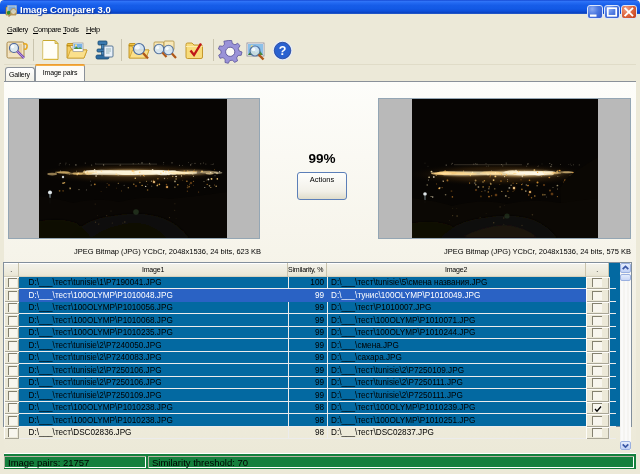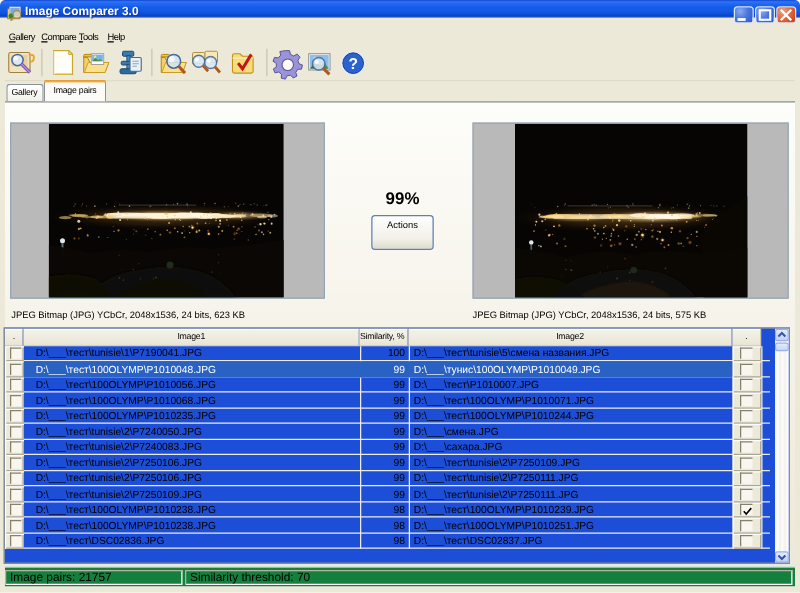--- a/index.html
+++ b/index.html
@@ -24,25 +24,25 @@
 #tab1{left:4.5px;top:67px;width:30px;height:14px;border:1px solid #8a9199;border-bottom:none;border-radius:3px 3px 0 0;background:linear-gradient(180deg,#ffffff, #f2f1e8);padding-top:3px}
 #tab2{left:35px;top:64px;width:50px;height:17px;border:1px solid #8a9199;border-bottom:none;border-radius:3px 3px 0 0;background:#fcfbf7;padding-top:4px;z-index:3}
 #tab2:before{content:"";position:absolute;left:-1px;top:-1px;right:-1px;height:2px;border-radius:3px 3px 0 0;background:linear-gradient(180deg,#e89428,#f8b850)}
 
 #page{left:4px;top:81px;width:632px;height:372px;background:linear-gradient(180deg,#fdfdfa 0%,#f7f5ec 40%,#f0edde 80%,#ece9d8 100%);border-top:1px solid #8a9199}
 
 .panel{top:98px;height:141px;background:#b9b9b9;border:1px solid #94a6b4}
 #lpanel{left:8px;width:252px}
 #rpanel{left:377.5px;width:253.5px}
 .photo{position:absolute;top:0px;height:139px;width:188px}
-.cap{top:247px;height:10px;font-size:7.5px;color:#000;text-align:left}
+.cap{top:247px;height:10px;font-size:7.5px;color:#000;text-align:right}
 #pct{left:261px;top:151px;width:122px;text-align:center;font-size:13.5px;font-weight:bold;color:#000}
 #actbtn{left:297px;top:171.5px;width:50px;height:28px;border:1px solid #5c7fb8;border-radius:3px;background:linear-gradient(180deg,#fefefc 0%,#f2f0e8 70%,#dfdccb 100%);font-size:7.5px;text-align:center;padding-top:2.8px}
 
-#tbl{left:3px;top:262px;width:629px;height:189px;background:#1d4ed8;border:1px solid #828f9c}
+#tbl{left:3px;top:262px;width:629px;height:165px;background:#0369a1;border:1px solid #828f9c}
 .hcell{position:absolute;top:0;height:13.5px;background:linear-gradient(180deg,#f4f3ec,#ebe8d8 80%,#e4e0cd);border-right:1px solid #c9c4ae;box-shadow:inset 0 1px 0 #fff, inset 0 -1px 0 #d4d0bc;font-size:7px;letter-spacing:-0.2px;text-align:center;color:#000;padding-top:3px;white-space:nowrap;overflow:hidden}
 .row{position:absolute;left:0;height:12.5px;width:612px;font-size:8.2px;white-space:nowrap}
 .rline{border-bottom:1px solid #ececec}
 .c1{position:absolute;left:0;width:15px;height:12.5px;background:#ece9d8;box-shadow:inset 1px 1px 0 #fdfcf8, inset -1px -1px 0 #a9a696}
 .c5{position:absolute;left:582px;width:23px;height:12.5px;background:#ece9d8;box-shadow:inset 1px 1px 0 #fdfcf8, inset -1px -1px 0 #a9a696}
 .cb{position:absolute;top:1.6px;width:9.5px;height:9px;background:#f8f6ee;border-top:1.5px solid #84816f;border-left:1.5px solid #84816f}
 .t1{position:absolute;left:24.5px;top:1.8px}
 .ts{position:absolute;left:284px;width:36px;top:1.8px;text-align:right}
 .t2{position:absolute;left:327px;top:1.8px}
 .sel{background:#2a62c4;color:#fff}

